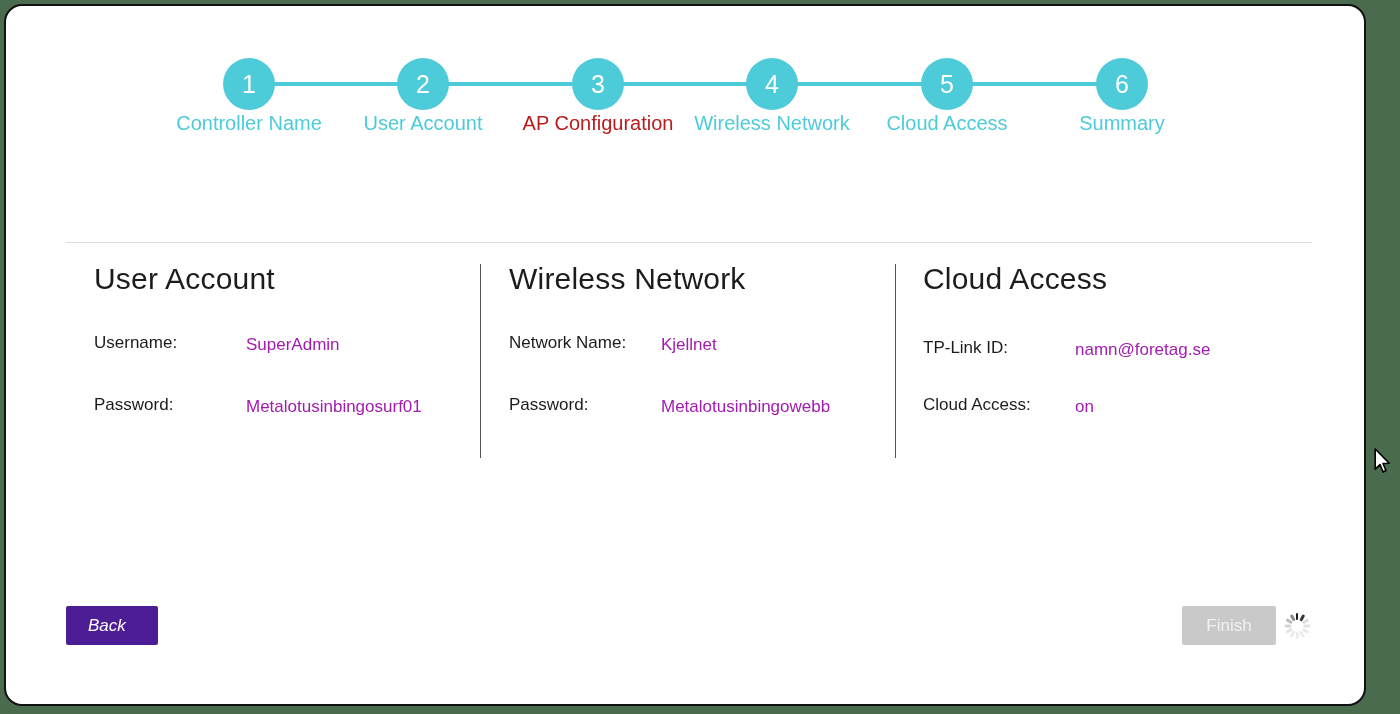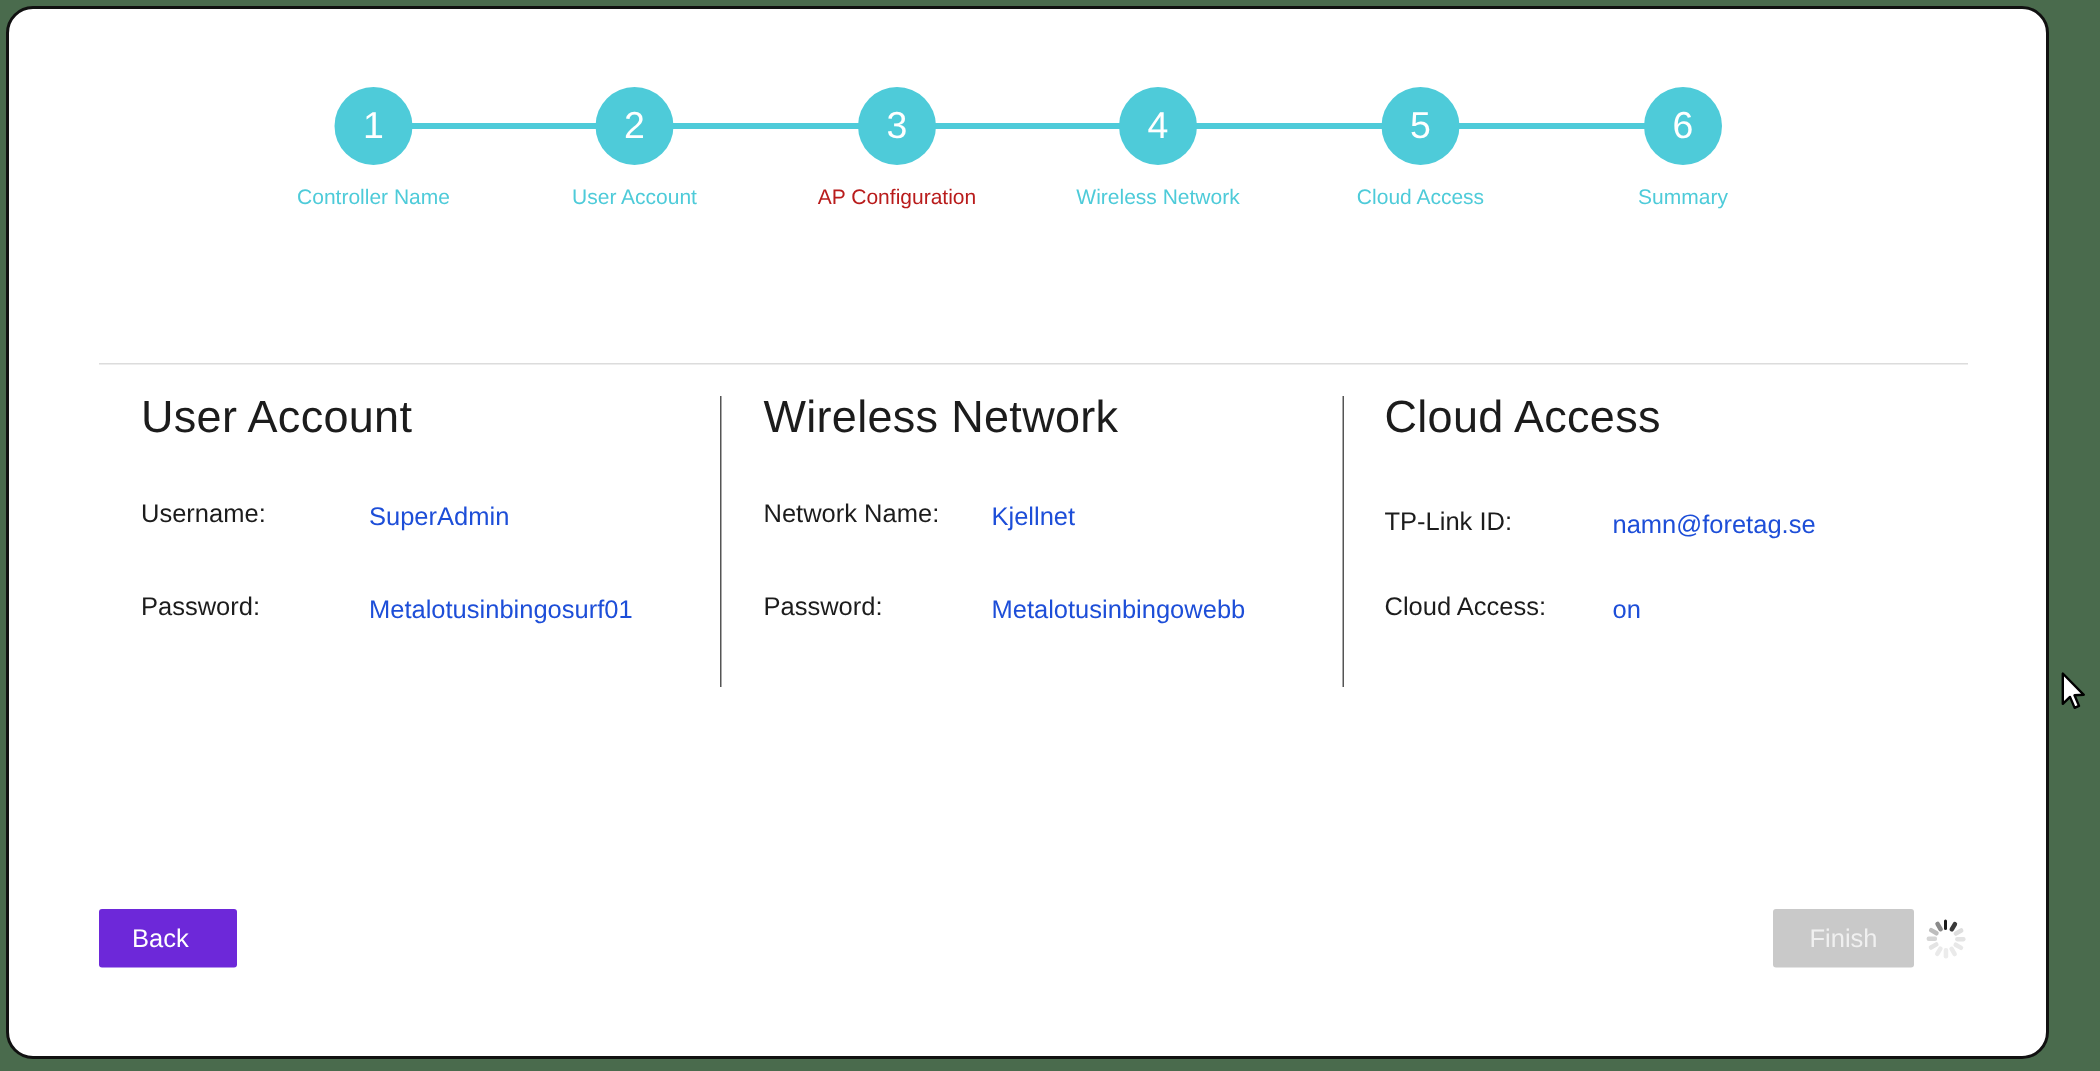--- a/index.html
+++ b/index.html
@@ -55,22 +55,22 @@
     color: #ffffff;
     font-size: 25px;
     line-height: 52px;
     text-align: center;
     margin: 0 auto;
     position: relative;
     z-index: 2;
   }
 
   .step-label {
-    margin-top: 13px;
-    font-size: 14px;
+    margin-top: 2px;
+    font-size: 20px;
     color: #4ecbd9;
     white-space: nowrap;
   }
 
   .connector {
     position: absolute;
     top: 24px;
     height: 4px;
     background: #4ecbd9;
     z-index: 1;
@@ -131,21 +131,21 @@
     top: 0;
     font-size: 17px;
     color: #1c1c1c;
     white-space: nowrap;
   }
 
   .field-value {
     position: absolute;
     top: 2px;
     font-size: 17px;
-    color: #1d4ed8;
+    color: #a21caf;
     white-space: nowrap;
   }
 
   .col-divider {
     position: absolute;
     top: 2px;
     width: 1px;
     height: 194px;
     background: #555555;
   }
@@ -283,21 +283,21 @@
         </div>
         <div class="field" style="margin-top: 37px;">
           <div class="field-label">Cloud Access:</div>
           <div class="field-value" style="left: 152px;">on</div>
         </div>
       </div>
       <div class="col-divider" style="left: 474px; background: rgb(85, 85, 85);"></div>
       <div class="col-divider" style="left: 889px; background: rgb(85, 85, 85);"></div>
     </div>
 
-  <button id="back-button" style="background: #6d28d9;">Back</button>
+  <button id="back-button" style="background: #4c1d95; font-style: italic;">Back</button>
   <button id="finish-button" disabled="" style="background: rgb(201, 201, 201);">Finish</button>
 
   <div id="loading-spinner">
       <div class="spinner-blade" style="transform: rotate(0deg); background: rgb(28, 28, 28);"></div>
       <div class="spinner-blade" style="transform: rotate(30deg); background: rgb(58, 58, 58);"></div>
       <div class="spinner-blade" style="transform: rotate(60deg); background: rgb(222, 222, 222);"></div>
       <div class="spinner-blade" style="transform: rotate(90deg); background: rgb(228, 228, 228);"></div>
       <div class="spinner-blade" style="transform: rotate(120deg); background: rgb(232, 232, 232);"></div>
       <div class="spinner-blade" style="transform: rotate(150deg); background: rgb(234, 234, 234);"></div>
       <div class="spinner-blade" style="transform: rotate(180deg); background: rgb(236, 236, 236);"></div>

